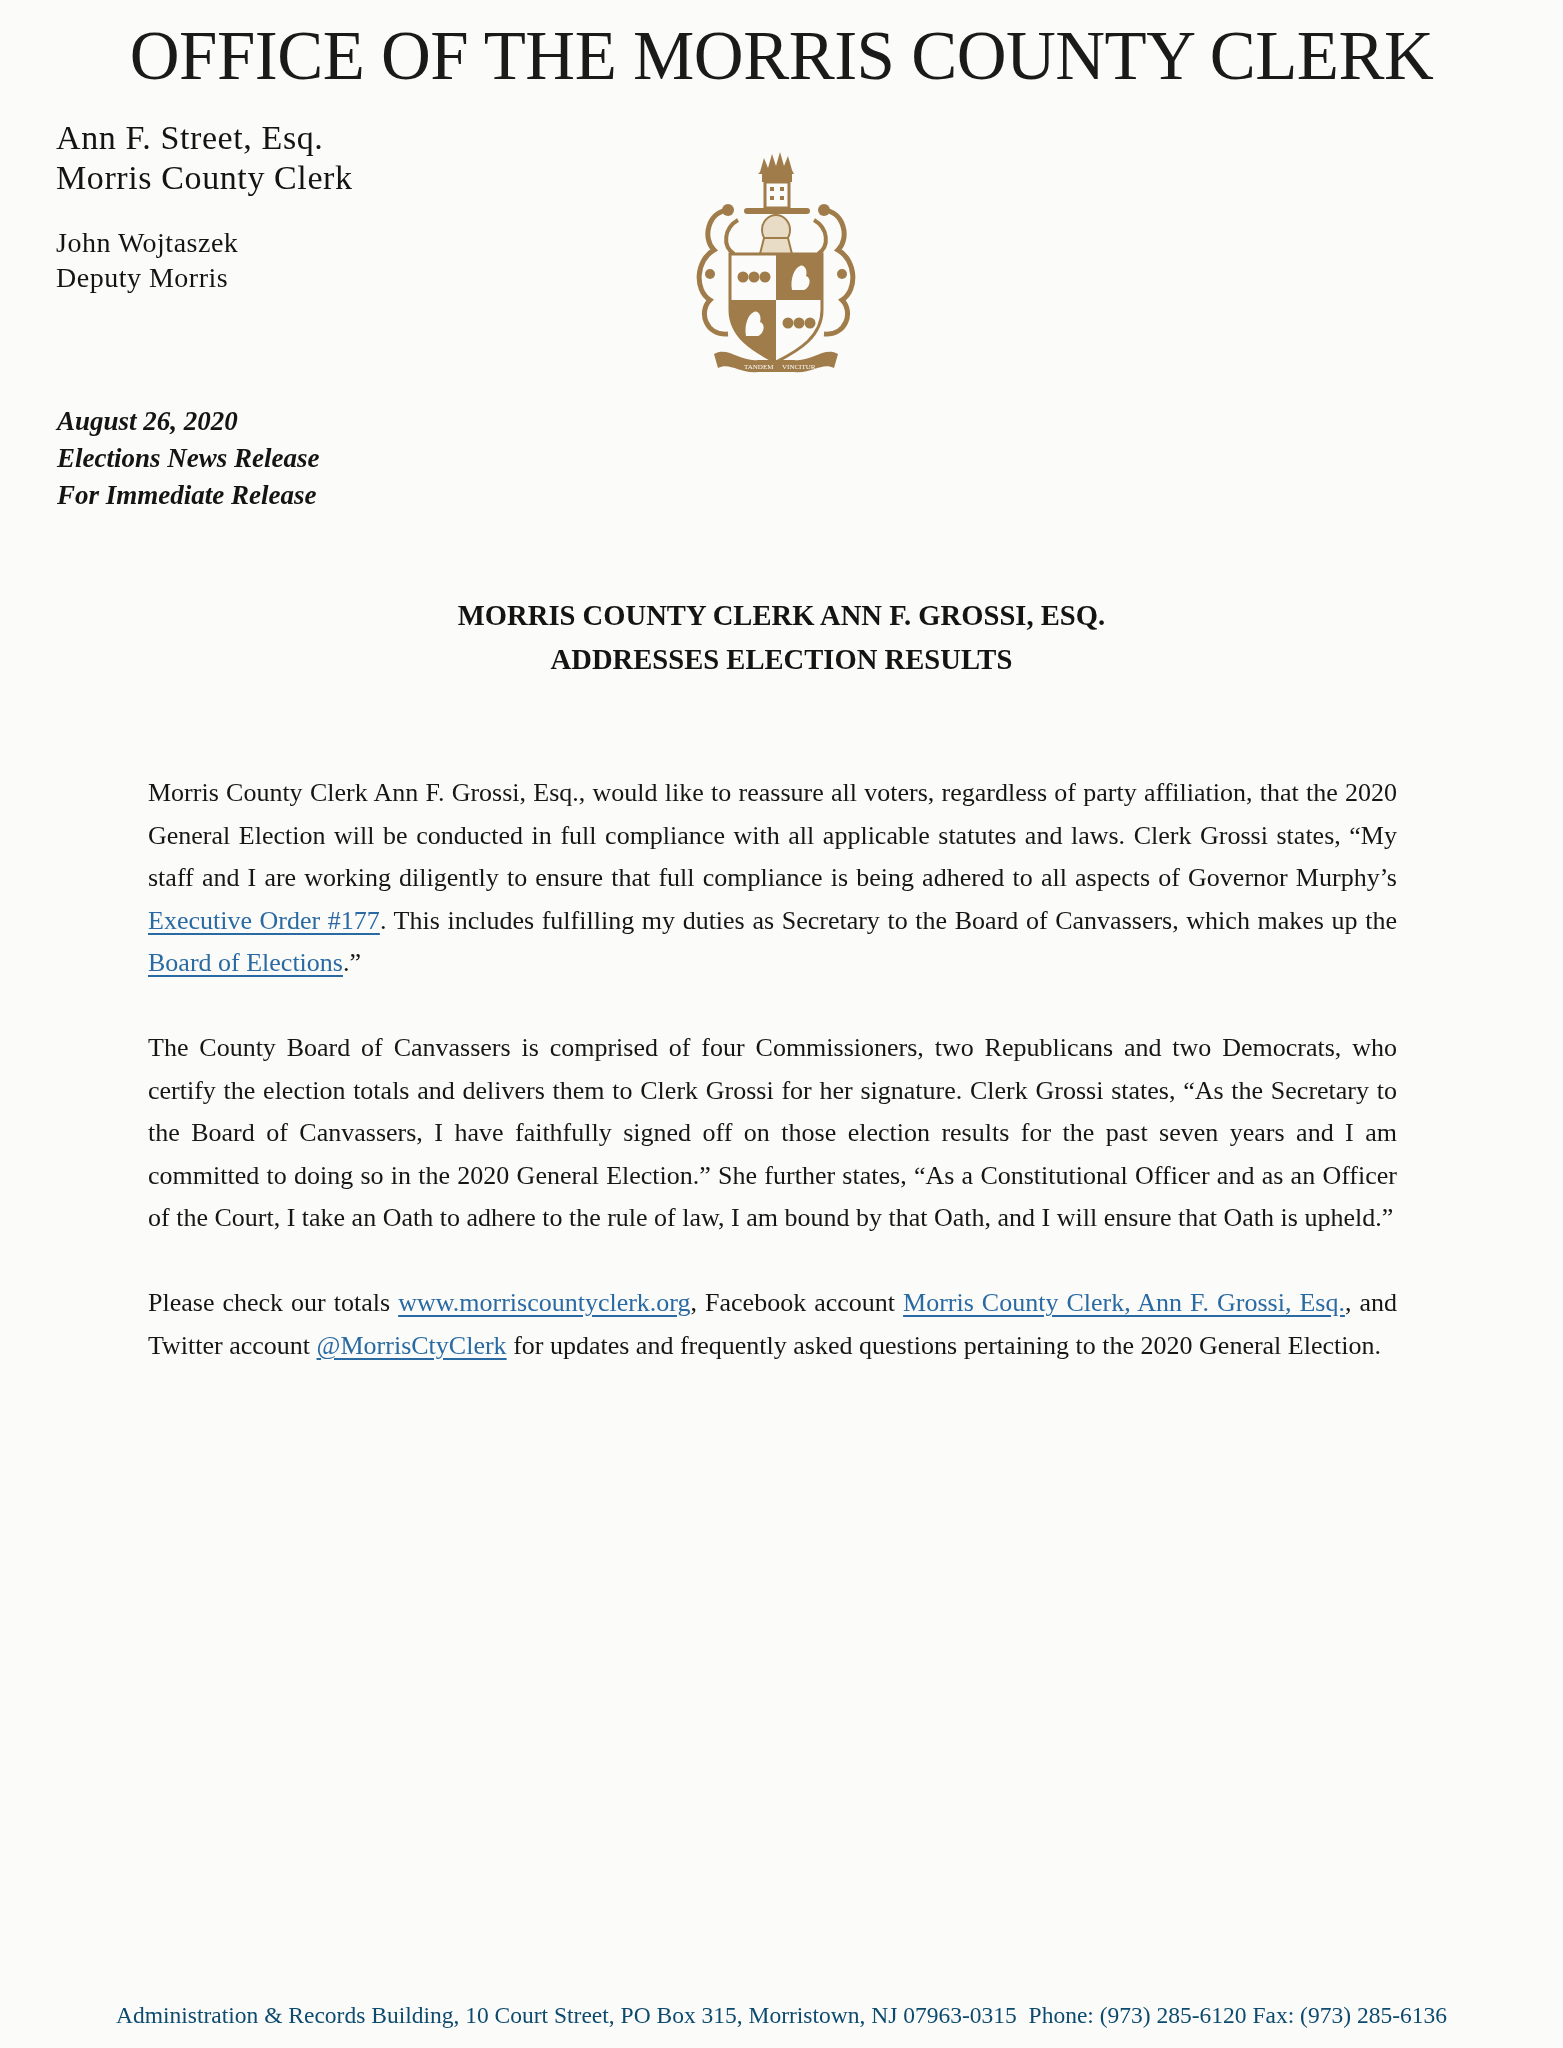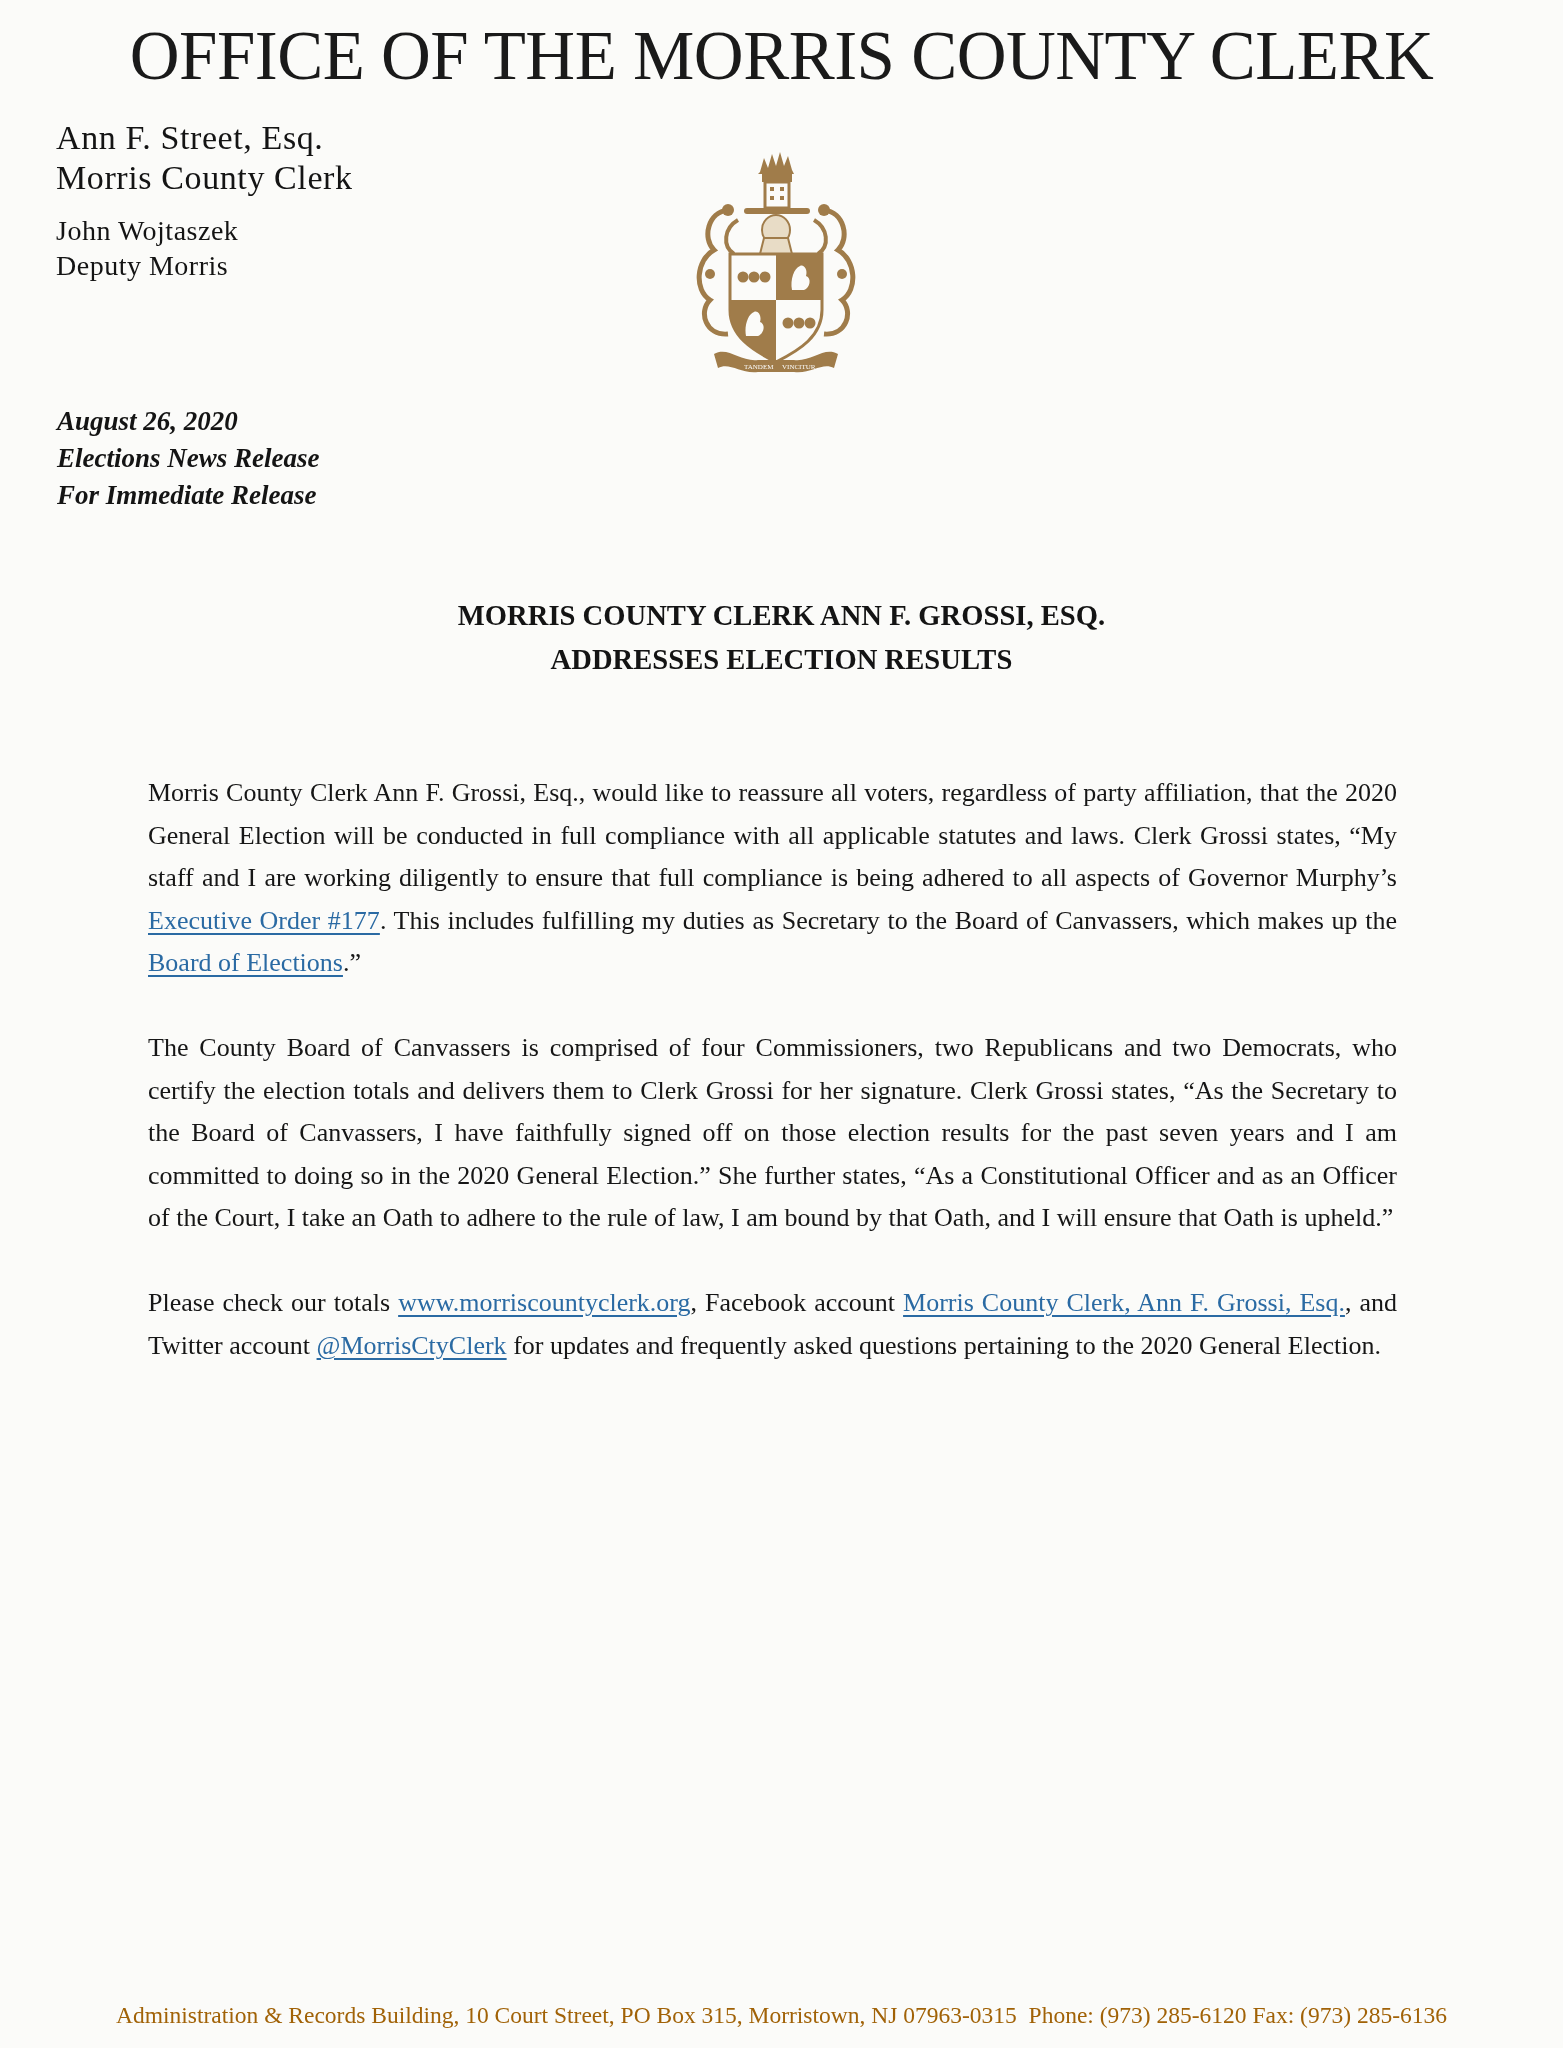--- a/index.html
+++ b/index.html
@@ -11,38 +11,38 @@
   .abs { position:absolute; }
   #title {
     left:0; width:1563px; top:14px; text-align:center;
     font-size:70px; line-height:84px; white-space:nowrap;
     letter-spacing:-0.5px; transform:scaleX(0.985); transform-origin:center;
     color:#1a1a1a;
   }
   #officials { left:56px; top:118px; }
   .clerk-line { font-size:34px; line-height:40px; letter-spacing:0.6px; white-space:nowrap; }
   .deputy-line { font-size:28px; line-height:35px; letter-spacing:0.5px; white-space:nowrap; }
-  .deputy-block { margin-top:15px; }
+  .deputy-block { margin-top:27px; }
   #crest { left:688px; top:150px; width:176px; height:226px; }
   #release { left:57px; top:403px; font-weight:bold; font-size:27px; line-height:37px; white-space:nowrap;font-style:italic; }
   #headline {
     left:0; width:1563px; top:593px; text-align:center;
     font-weight:bold; font-size:29.5px; line-height:44px; white-space:nowrap;
     transform:scaleX(0.97); transform-origin:center;
   }
   #body {
     left:148px; top:772px; width:1249px;
     font-size:26px; line-height:42.5px; text-align:justify;
     color:#161616;
   }
   #body p { margin:0 0 42.5px 0; text-align:justify; text-align-last:left; }
   a.lnk { color:#2a6aa3; text-decoration:underline; text-underline-offset:4px; text-decoration-thickness:2px; }
   #footer {
     left:0; width:1563px; top:1999px; text-align:center;
-    font-size:23.5px; line-height:32px; white-space:nowrap; color:#a16207;
+    font-size:23.5px; line-height:32px; white-space:nowrap; color:#0c4a6e;
   }
 </style>
 </head>
 <body>
 
 <div id="title" class="abs">OFFICE OF THE MORRIS COUNTY CLERK</div>
 
 <div id="officials" class="abs">
   <div class="clerk-line">Ann F. Street, Esq.</div>
   <div class="clerk-line">Morris County Clerk</div>

